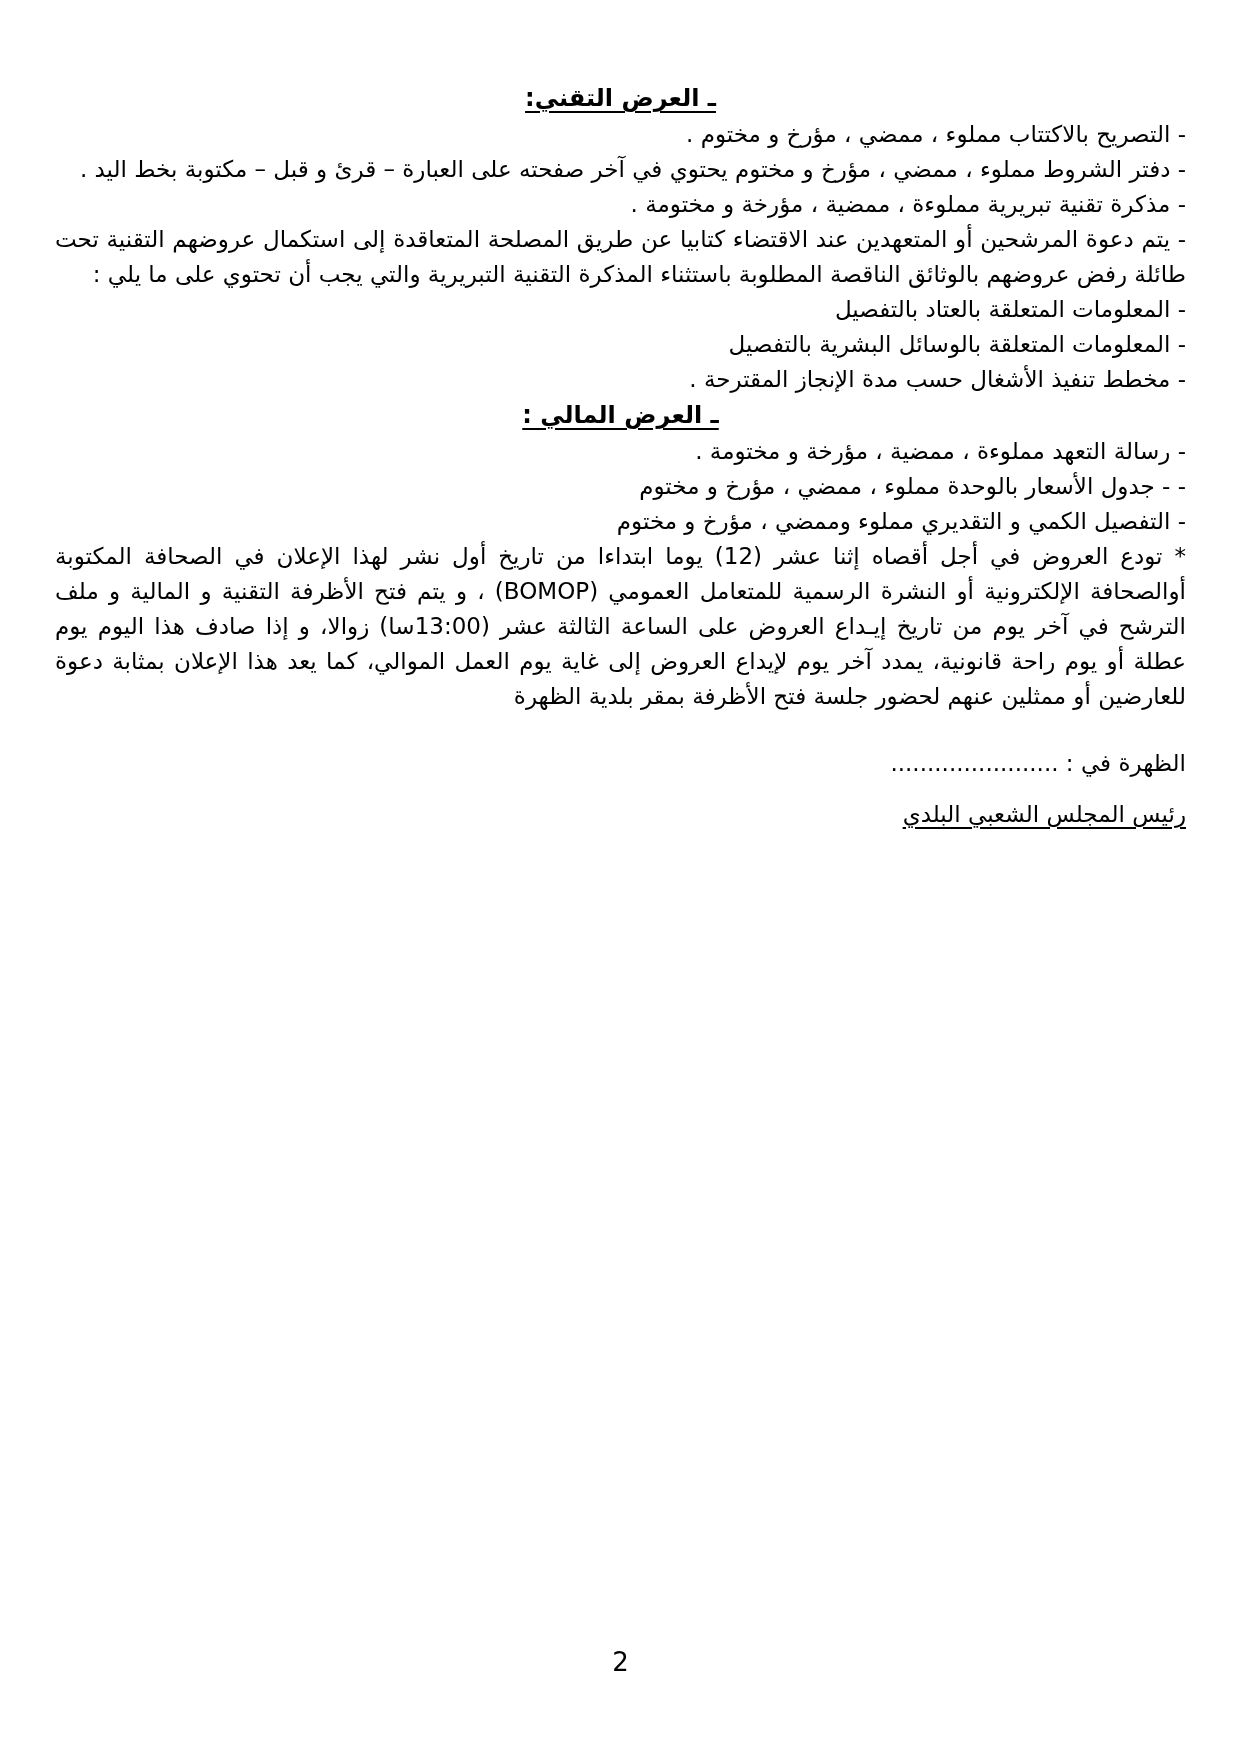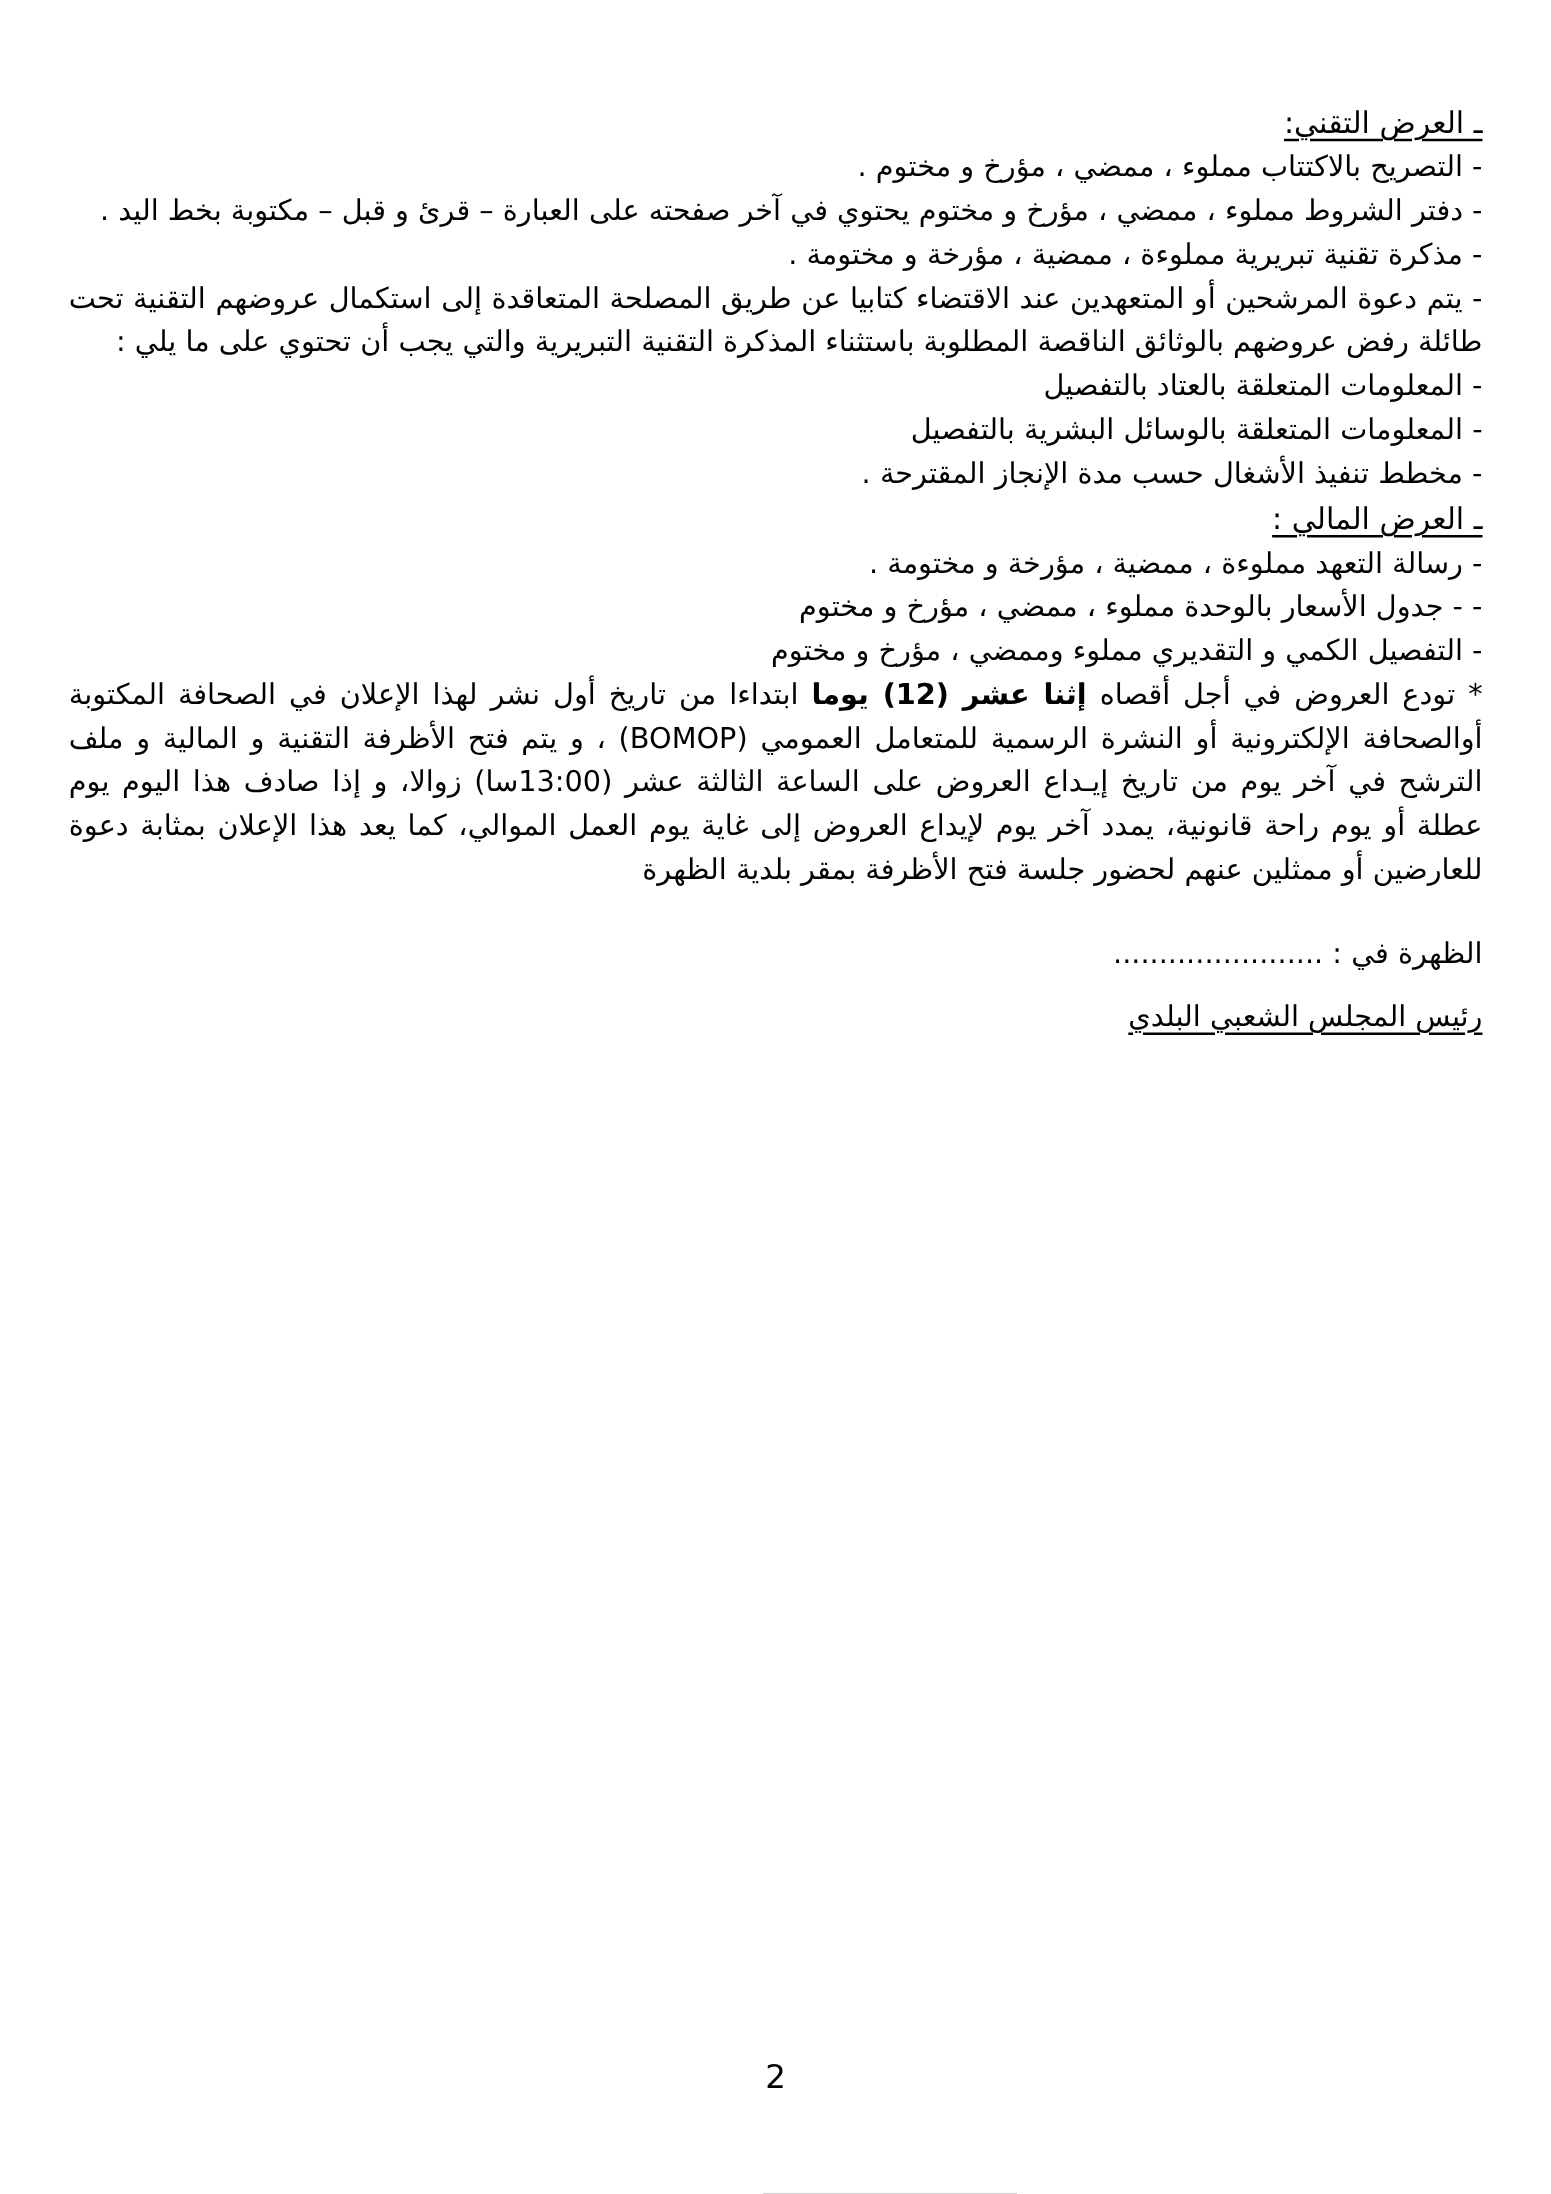--- a/index.html
+++ b/index.html
@@ -15,36 +15,37 @@
     overflow: hidden;
   }
   .content {
     direction: rtl;
     padding: 80px 55px 0 55px;
     font-size: 23px;
     line-height: 35px;
   }
   .heading {
     font-size: 24px;
-    font-weight: 400;
+    font-weight: 700;
     line-height: 37px;
+    text-align: center;
   }
   .heading .u {
     text-decoration: underline;
     text-decoration-thickness: 2px;
     text-underline-offset: 5px;
   }
   .line {
     text-align: right;
     white-space: nowrap;
   }
   .para {
     text-align: justify;
   }
-  .para b { font-weight: 700; margin-top: 40px; }
+  .para b { font-weight: 400; margin-top: 40px; }
   .signature {
     direction: rtl;
     width: fit-content;
     margin: 32px auto 0 0;
     margin-left: 0;
     transform: translateX(0);
     text-align: right;
     font-size: 23px;
     line-height: 35px;
   }

